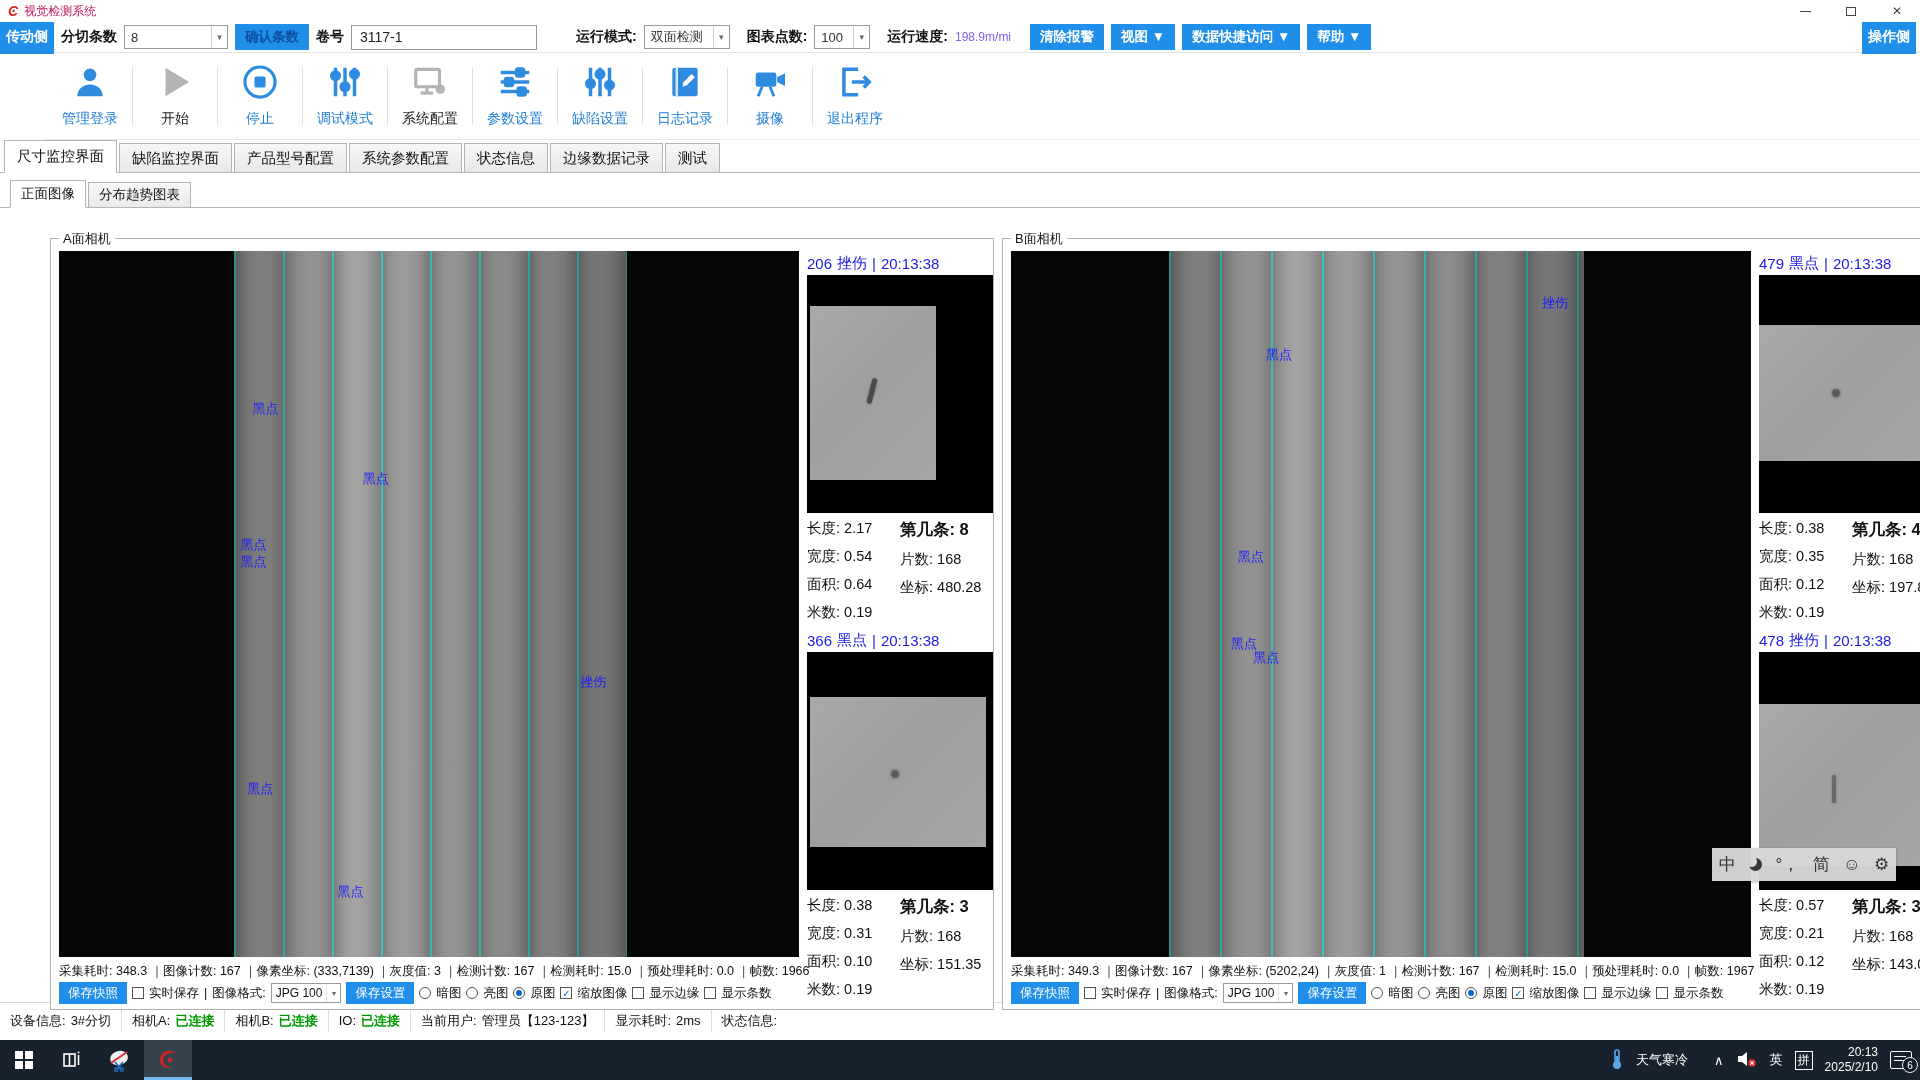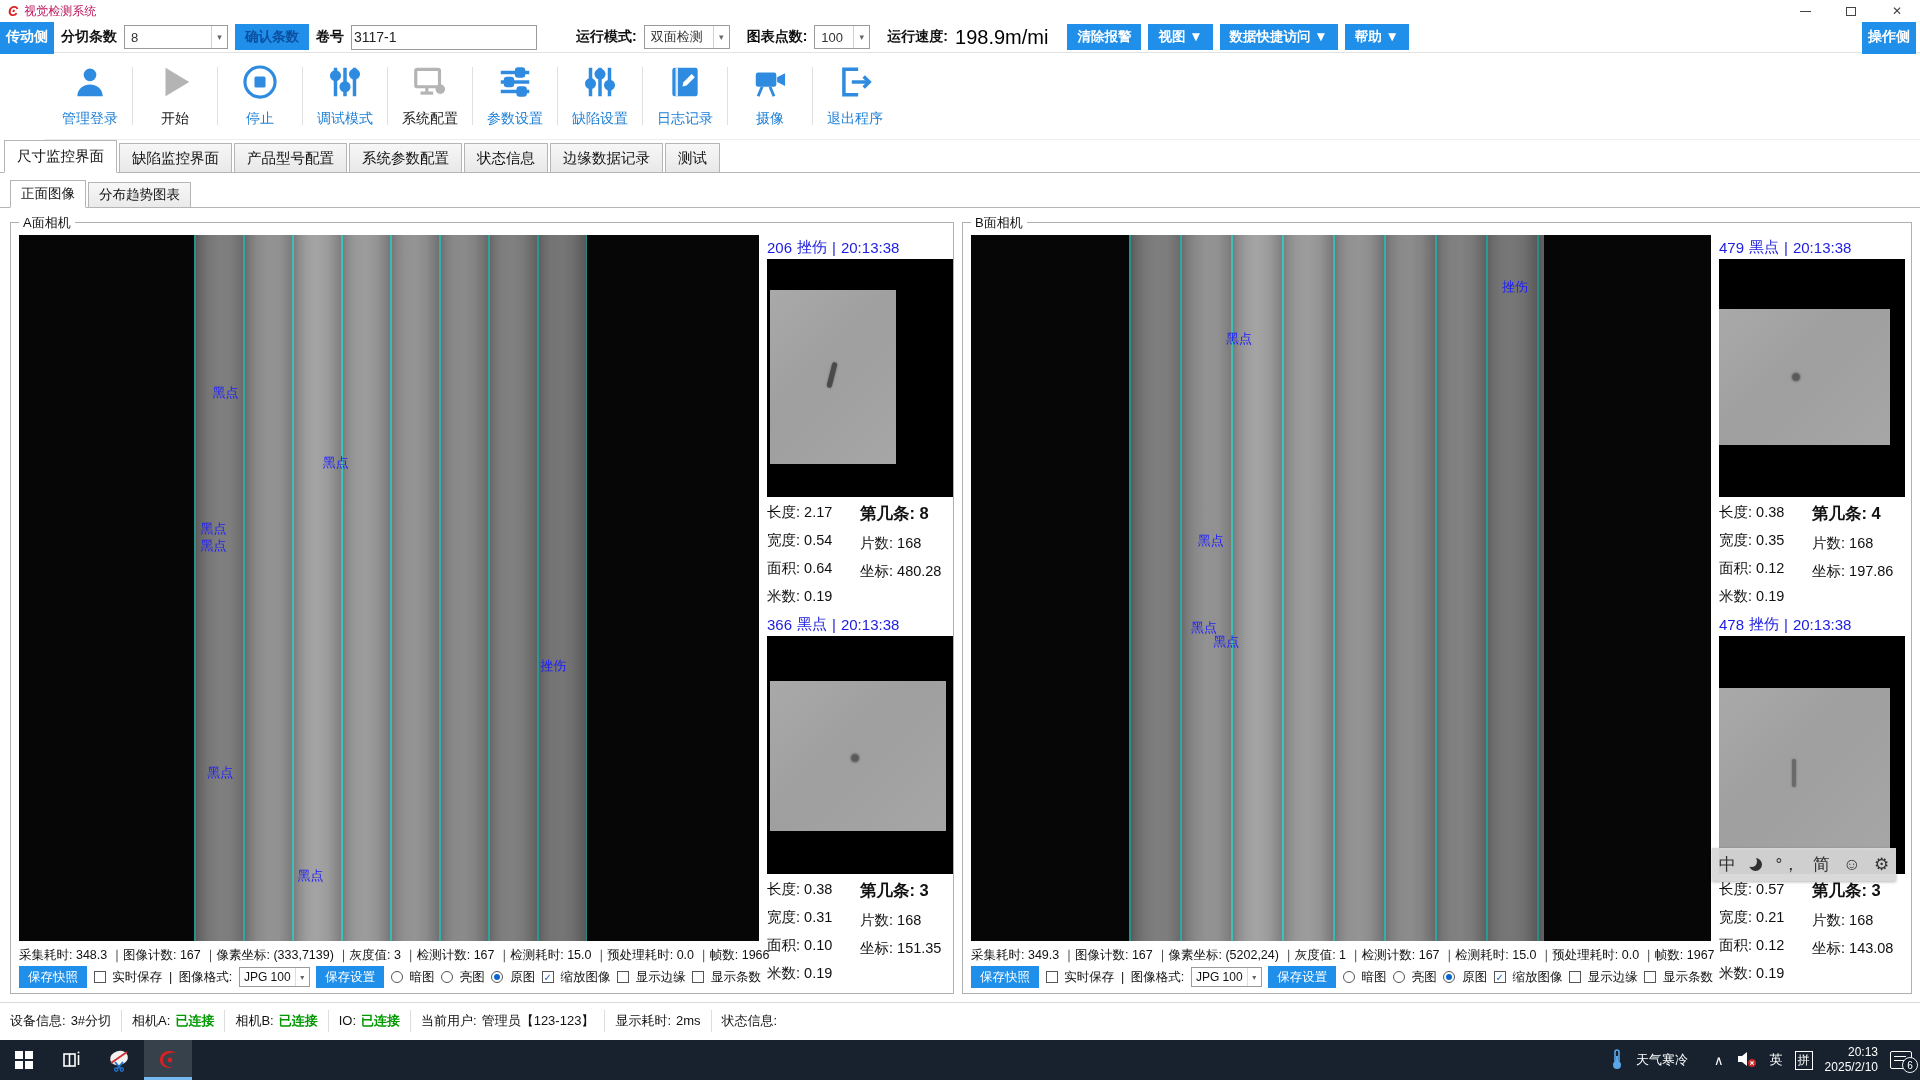--- a/index.html
+++ b/index.html
@@ -18,25 +18,25 @@
 
   
   .cmdbar { height:31px; display:flex; align-items:center; gap:7px; border-bottom:1px solid #e3e3e3; padding-right:4px; }
   .sidebtn { height:31px; min-width:50px; background:#1f8fea; color:#fff; font-weight:bold; font-size:14px;
     display:flex; align-items:center; justify-content:center; padding:17px 6px; }
   .lbl { font-weight:bold; font-size:14px; color:#111; white-space:nowrap; }
   .combo { height:24px; border:1px solid #9a9a9a; background:#fff; display:flex; align-items:center; font-size:13px; }
   .combo .val { padding:0 6px; flex:1; color:#333; }
   .combo .arr { width:16px; height:100%; border-left:1px solid #d0d0d0; color:#666; font-size:9px;
     display:flex; align-items:center; justify-content:center; }
-  .txtin { height:25px; border:1px solid #9a9a9a; font-size:14px; padding:0 2px; color:#222; display:flex; align-items:center; background:#fff; }
+  .txtin { height:25px; border:1px solid #9a9a9a; font-size:14px; padding:0 8px; color:#222; display:flex; align-items:center; background:#fff; }
   .bluebtn { height:26px; background:#1f8fea; color:#fff; font-weight:bold; font-size:13.5px; border:none;
     padding:0 10px; display:flex; align-items:center; justify-content:center; white-space:nowrap; }
   .confirmbtn { color:#0c4fa0; }
-  .speedval { font-size:20px; color:#000000; white-space:nowrap; }
+  .speedval { font-size:12px; color:#8b5cf6; white-space:nowrap; }
   .spacer { flex:1; }
 
   
   .iconbar { height:87px; display:flex; align-items:flex-start; padding:10px 0 12px 4px; border-bottom:1px solid #ededed;margin-left:44px; }
   .tool { width:84px; display:flex; flex-direction:column; align-items:center; gap:5px; }
   .tool .tlabel { font-size:14px; color:#1e7fd6; white-space:nowrap; }
   .tool.disabled .tlabel { color:#222; }
   .tooldiv { width:1px; height:58px; background:#e0e0e0; margin-top:4px; }
 
   
@@ -44,21 +44,21 @@
   .mtab { height:29px; padding:0 12px; display:flex; align-items:center; font-size:14.5px; color:#111;
     background:linear-gradient(#f7f7f7,#e8e8e8); border:1px solid #b5b5b5; border-bottom:none; margin-right:2px; }
   .mtab.active { background:#fff; height:33px; margin-bottom:-1px; border-bottom:1px solid #fff; }
   .subtabs { height:29px; display:flex; align-items:flex-end; padding-left:10px; border-bottom:1px solid #b5b5b5; margin-top:6px; }
   .stab { height:25px; padding:0 10px; display:flex; align-items:center; font-size:13.5px; color:#111;
     background:linear-gradient(#f7f7f7,#eaeaea); border:1px solid #b5b5b5; border-bottom:none; margin-right:2px; }
   .stab.active { background:#fff; height:28px; margin-bottom:-1px; border-bottom:1px solid #fff; }
 
   
   .content { position:relative; height:794px; }
-  .group { position:absolute; top:14px; height:772px; border:1px solid #b0b0b0; background:#fff; }
+  .group { position:absolute; top:30px; height:772px; border:1px solid #b0b0b0; background:#fff;margin-left:40px; }
   .group.ga { left:10px;  width:944px; }
   .group.gb { left:962px; width:950px; }
   .gtitle { position:absolute; top:-9px; left:8px; background:#fff; padding:0 4px; font-size:13px; color:#111; }
 
   .camimg { position:absolute; left:8px; top:12px; width:740px; height:706px; background:#060606; overflow:hidden; }
   .band { position:absolute; top:0; bottom:0; }
   .ga .band { left:23.6%; width:53.1%;
     background:repeating-linear-gradient(90deg,#38c6c0 0px,#38c6c0 2px,#7d7d7d 2px,#8d8d8d 7px,#9b9b9b 14px,#a1a1a1 25px,#9a9a9a 36px,#878787 45px,#7d7d7d 49px); }
   .gb .band { left:21.4%; width:56.1%;
     background:repeating-linear-gradient(90deg,#38c6c0 0px,#38c6c0 2px,#7d7d7d 2px,#8d8d8d 7px,#9b9b9b 15px,#a1a1a1 26px,#9a9a9a 38px,#878787 47px,#7d7d7d 51px); }
@@ -81,21 +81,21 @@
   .mark.vstreak { width:4px; height:28px; border-radius:2px; background:#6a6a6a; box-shadow:0 0 2px rgba(70,70,70,.7); }
   .dstats { display:flex; padding-top:6px; }
   .dcol1 { width:50%; display:flex; flex-direction:column; gap:9px; }
   .dcol2 { width:50%; display:flex; flex-direction:column; gap:9px; }
   .drow { font-size:14.5px; color:#111; white-space:nowrap; }
   .drow .dl { color:#111; }
   .drow.big { font-size:16.5px; font-weight:bold; }
 
   
   .statline { position:absolute; left:8px; top:724px; width:742px; font-size:12.5px; color:#111; white-space:nowrap; }
-  .ctrlrow { position:absolute; left:8px; top:742px; width:742px; height:24px; display:flex; align-items:center; gap:5px; font-size:12.5px; color:#111; white-space:nowrap;justify-content:space-between; }
+  .ctrlrow { position:absolute; left:8px; top:742px; width:742px; height:24px; display:flex; align-items:center; gap:5px; font-size:12.5px; color:#111; white-space:nowrap; }
   .minibtn { height:22px; background:#1f8fea; color:#fff; font-size:12.5px; border:none; padding:0 9px; display:flex; align-items:center; }
   .cb { width:12px; height:12px; border:1px solid #555; background:#fff; display:inline-flex; align-items:center; justify-content:center; font-size:10px; color:#0a66d0; flex:0 0 auto; }
   .cb.on::after { content:"✓"; font-weight:bold; }
   .rd { width:12px; height:12px; border:1px solid #555; border-radius:50%; background:#fff; position:relative; flex:0 0 auto; }
   .rd.on::after { content:""; position:absolute; left:2px; top:2px; width:6px; height:6px; border-radius:50%; background:#0a66d0; }
   .fmt { height:20px; border:1px solid #9a9a9a; display:flex; align-items:center; font-size:12px; }
   .fmt .val { padding:0 4px; } .fmt .arr { width:14px; color:#666; font-size:8px; display:flex; align-items:center; justify-content:center; border-left:1px solid #ddd; height:100%; }
 
   
   .statusbar { height:36px; border-top:1px solid #d9d9d9; display:flex; align-items:center; font-size:13px; color:#111; background:#fff; }

